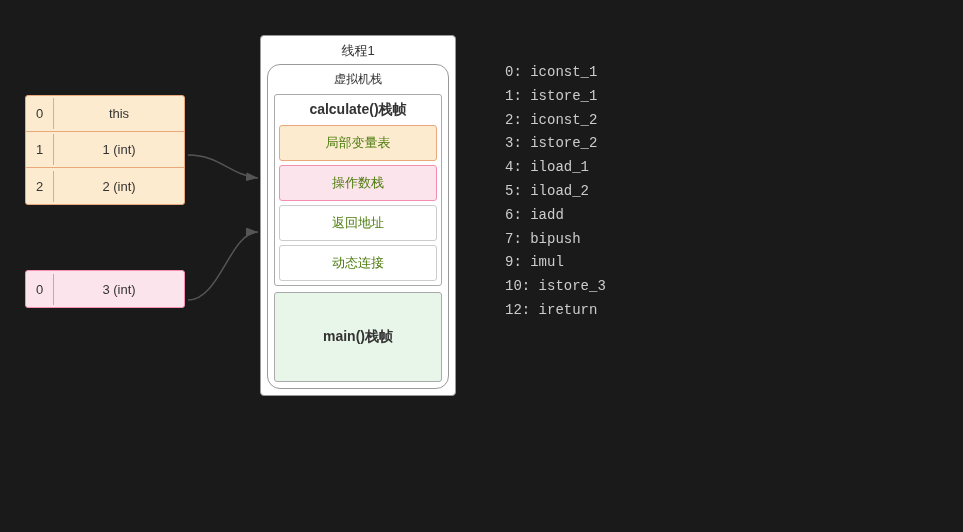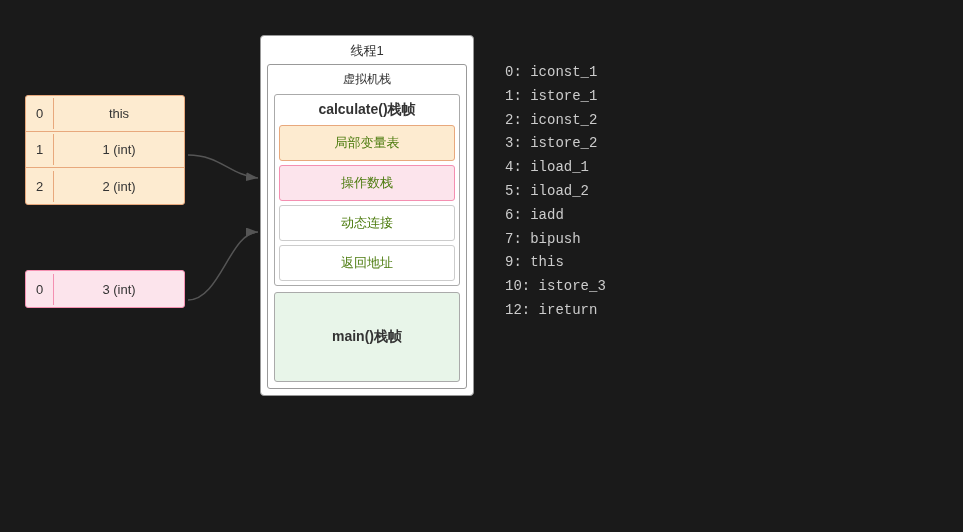--- a/index.html
+++ b/index.html
@@ -85,35 +85,35 @@
       font-size: 13px;
       color: #333;
       padding: 8px 4px;
     }
 
     
     .thread-container {
       position: absolute;
       top: 35px;
       left: 260px;
-      width: 214px;
+      width: 196px;
       border: 1.5px solid #999;
       border-radius: 4px;
       background: white;
       padding: 6px;
     }
     .thread-label {
       text-align: center;
       font-size: 13px;
       color: #333;
       margin-bottom: 4px;
     }
     .jvm-stack-box {
       border: 1.5px solid #999;
-      border-radius: 3px;
+      border-radius: 13px;
       padding: 6px;
       background: white;
     }
     .jvm-stack-label {
       text-align: center;
       font-size: 12px;
       color: #333;
       margin-bottom: 6px;
     }
 
@@ -244,38 +244,38 @@
 
   <div class="thread-container">
     <div class="thread-label">线程1</div>
     <div class="jvm-stack-box">
       <div class="jvm-stack-label">虚拟机栈</div>
 
       <div class="calc-frame">
         <div class="calc-frame-title">calculate()栈帧</div>
         <div class="frame-section section-local-vars">局部变量表</div>
         <div class="frame-section section-operand-stack">操作数栈</div>
+        <div class="frame-section section-return-addr">返回地址</div>
         <div class="frame-section section-dynamic-link">动态连接</div>
-        <div class="frame-section section-return-addr">返回地址</div>
       </div>
 
       <div class="main-frame">
         <div class="main-frame-title">main()栈帧</div>
       </div>
 
     </div>
   </div>
 
   <div class="bytecode-panel">
     <div>0: iconst_1</div>
     <div> 1: istore_1</div>
     <div> 2: iconst_2</div>
     <div> 3: istore_2</div>
     <div> 4: iload_1</div>
     <div> 5: iload_2</div>
     <div> 6: iadd</div>
     <div> 7: bipush</div>
-    <div> 9: this</div>
+    <div> 9: imul</div>
     <div>10: istore_3</div>
     <div>12: ireturn</div>
   </div>
 
 </div>
 
 </body></html>

